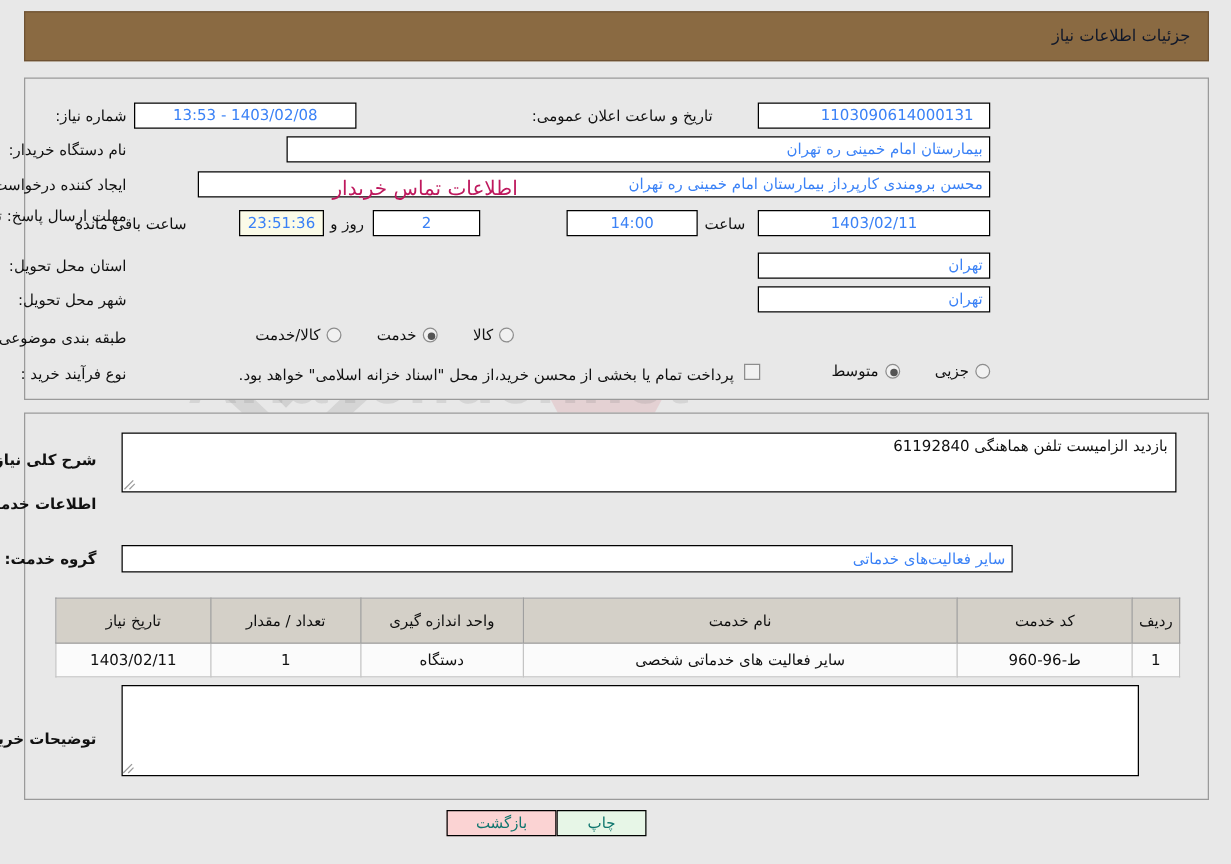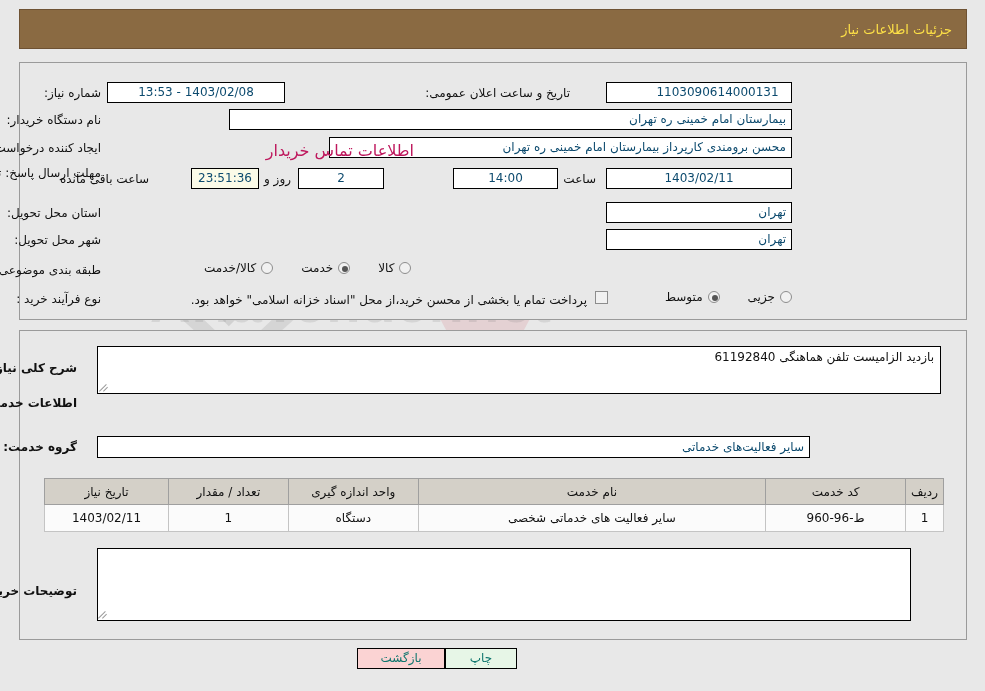--- a/index.html
+++ b/index.html
@@ -85,21 +85,21 @@
 
   
   #page { position: relative; z-index: 2; width: 985px; height: 691px; }
 
   .header-bar {
     position: absolute;
     left: 19px; top: 9px;
     width: 948px; height: 40px;
     background: #8a6a42;
     border: 1px solid #6e5233;
-    color: #fde047;
+    color: #0f172a;
     font-size: 13px;
     display: flex;
     align-items: center;
     justify-content: flex-start;
     padding-right: 14px;
   }
 
   .panel {
     position: absolute;
     border: 1px solid #9a9a9a;
@@ -114,21 +114,21 @@
     color: #111;
     white-space: nowrap;
     text-align: right;
   }
   .txtbox {
     position: absolute;
     border: 1px solid #000;
     background: #ffffff;
     font-family: "DejaVu Sans", "Liberation Sans", sans-serif;
     font-size: 12px;
-    color: #0c4a6e;
+    color: #3b82f6;
     height: 21px;
     line-height: 19px;
     padding: 0 5px;
     white-space: nowrap;
     overflow: hidden;
     text-align: center;
   }
   .txtbox.rt { text-align: right; }
   .txtbox.yellow { background: #fbfbe8; }
 
@@ -209,21 +209,21 @@
     left: 44px; top: 478px;
     width: 900px;
     border-collapse: collapse;
     background: #fff;
     font-size: 12px;
   }
   #tbl th {
     background: #d4d0c8;
     border: 1px solid #9f9f9f;
     font-weight: normal;
-    height: 26px;
+    height: 36px;
     color: #111;
     text-align: center;
     font-size: 12px;
   }
   #tbl td {
     background: #fbfbfb;
     border: 1px solid #c4c4c4;
     height: 27px;
     text-align: center;
     color: #111;
@@ -270,21 +270,21 @@
   <div class="fld-label" style="right:884px; top:86px;">شماره نیاز:</div>
   <div class="txtbox" style="right:193px; top:82px; width:186px;padding-left:42px;">1103090614000131</div>
 
   <div class="fld-label" style="right:415px; top:86px;">تاریخ و ساعت اعلان عمومی:</div>
   <div class="txtbox" style="right:700px; top:82px; width:178px;">1403/02/08 - 13:53</div>
 
   <div class="fld-label" style="right:884px; top:113px;">نام دستگاه خریدار:</div>
   <div class="txtbox rt" style="right:193px; top:109px; width:563px;">بیمارستان امام خمینی ره  تهران</div>
 
   <div class="fld-label" style="right:884px; top:141px;">ایجاد کننده درخواست:</div>
-  <div class="txtbox rt" style="right:193px; top:137px; width:463px;">محسن برومندی کارپرداز بیمارستان امام خمینی ره  تهران</div>
+  <div class="txtbox rt" style="right:193px; top:137px; width:634px;">محسن برومندی کارپرداز بیمارستان امام خمینی ره  تهران</div>
   <a class="link" style="right:571px; top:141px;">اطلاعات تماس خریدار</a>
 
   <div class="fld-label" style="right:884px; top:166px; width:90px; line-height:15px; text-align:right;">مهلت ارسال پاسخ: تا تاریخ:</div>
   <div class="txtbox" style="right:193px; top:168px; width:186px;">1403/02/11</div>
   <div class="fld-label" style="right:389px; top:172px;">ساعت</div>
   <div class="txtbox" style="right:427px; top:168px; width:105px;">14:00</div>
   <div class="txtbox" style="right:601px; top:168px; width:86px;">2</div>
   <div class="fld-label" style="right:694px; top:172px;">روز و</div>
   <div class="txtbox yellow" style="right:726px; top:168px; width:68px;">23:51:36</div>
   <div class="fld-label" style="right:836px; top:172px;">ساعت باقی مانده</div>

